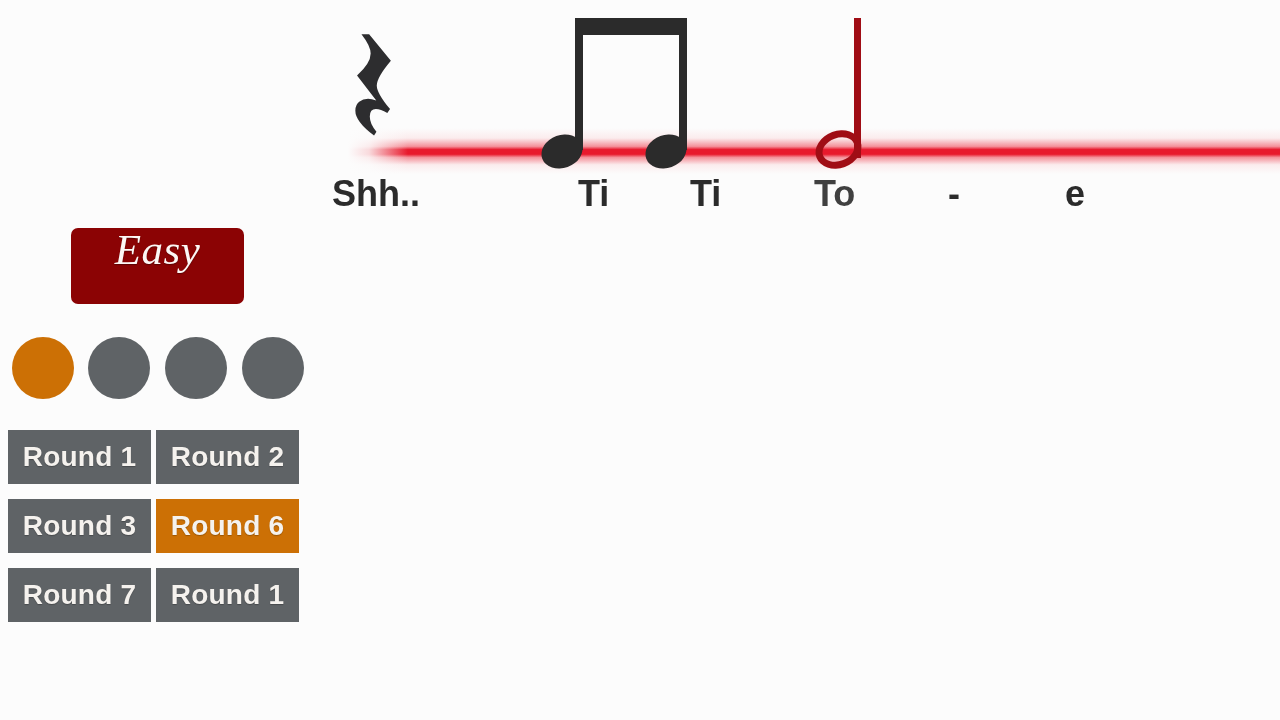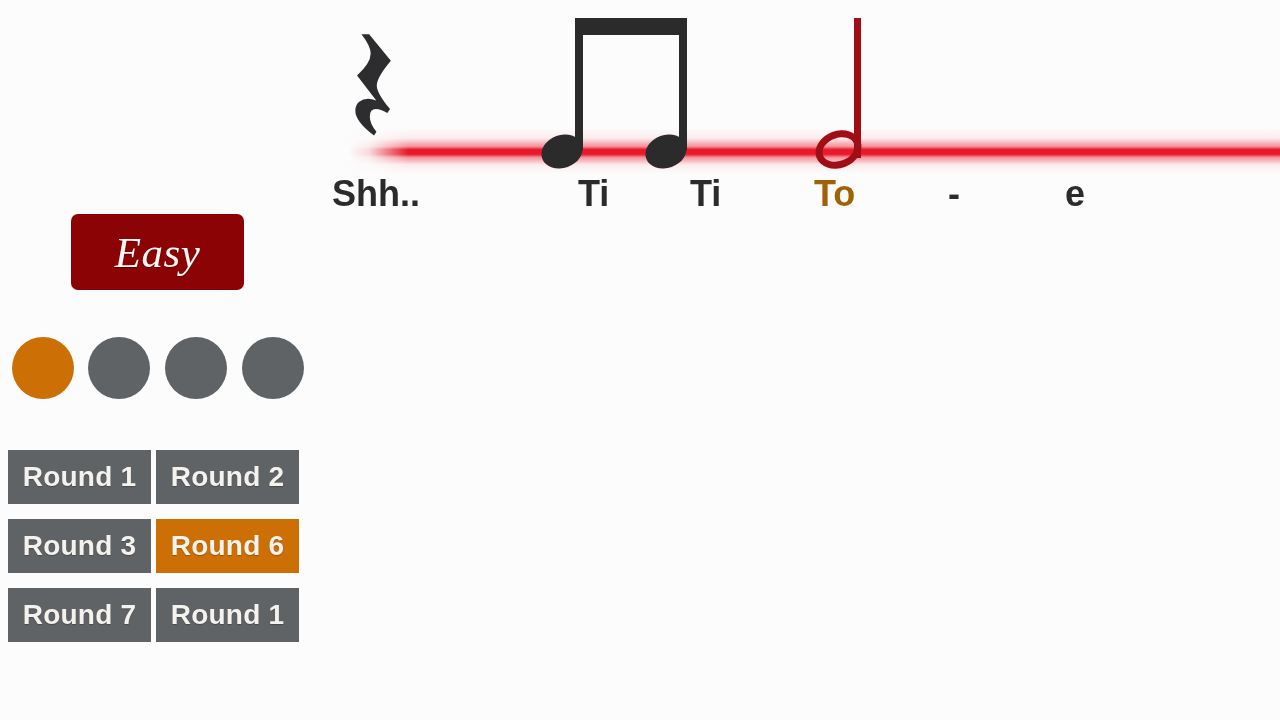--- a/index.html
+++ b/index.html
@@ -20,27 +20,26 @@
     position: absolute;
     left: 0;
     top: 0;
     width: 320px;
     height: 720px;
   }
 
   #difficulty-button {
     position: absolute;
     left: 71px;
-    top: 214px;
+    top: 228px;
     width: 173px;
     height: 76px;
     background: #8b0304;
     border-radius: 7px;
     display: flex;
-    align-items: center;
     justify-content: center;
     box-sizing: border-box;
   }
   #difficulty-button .label {
     color: #fdf7f5;
     font-family: "Liberation Serif", serif;
     font-style: italic;
     font-size: 43px;
     line-height: 1;
     letter-spacing: 0.5px;
@@ -72,21 +71,20 @@
   
   #round-grid {
     position: absolute;
     left: 8px;
     top: 430px;
     width: 291px;
     display: grid;
     grid-template-columns: 143px 143px;
     column-gap: 5px;
     row-gap: 15px;
-    margin-top: 20px;
   }
   .round-btn {
     height: 54px;
     background: #5f6366;
     display: flex;
     align-items: center;
     justify-content: center;
     box-sizing: border-box;
   }
   .round-btn.active { background: #cc7005; }
@@ -217,21 +215,21 @@
   
   .syllable {
     position: absolute;
     top: 176px;
     font-size: 36px;
     font-weight: bold;
     line-height: 1;
     white-space: nowrap;
     color: #2b2b2b;
   }
-  .syllable.red { color: #a16207; }
+  .syllable.red { color: #404040; }
   .syl-shh  { left: 12px; text-align: center; }
   .syl-ti1  { left: 258px; }
   .syl-ti2  { left: 370px; }
   .syl-to   { left: 494px; }
   .syl-dash { left: 628px; }
   .syl-e    { left: 745px; }
 </style>
 </head>
 <body>
 

